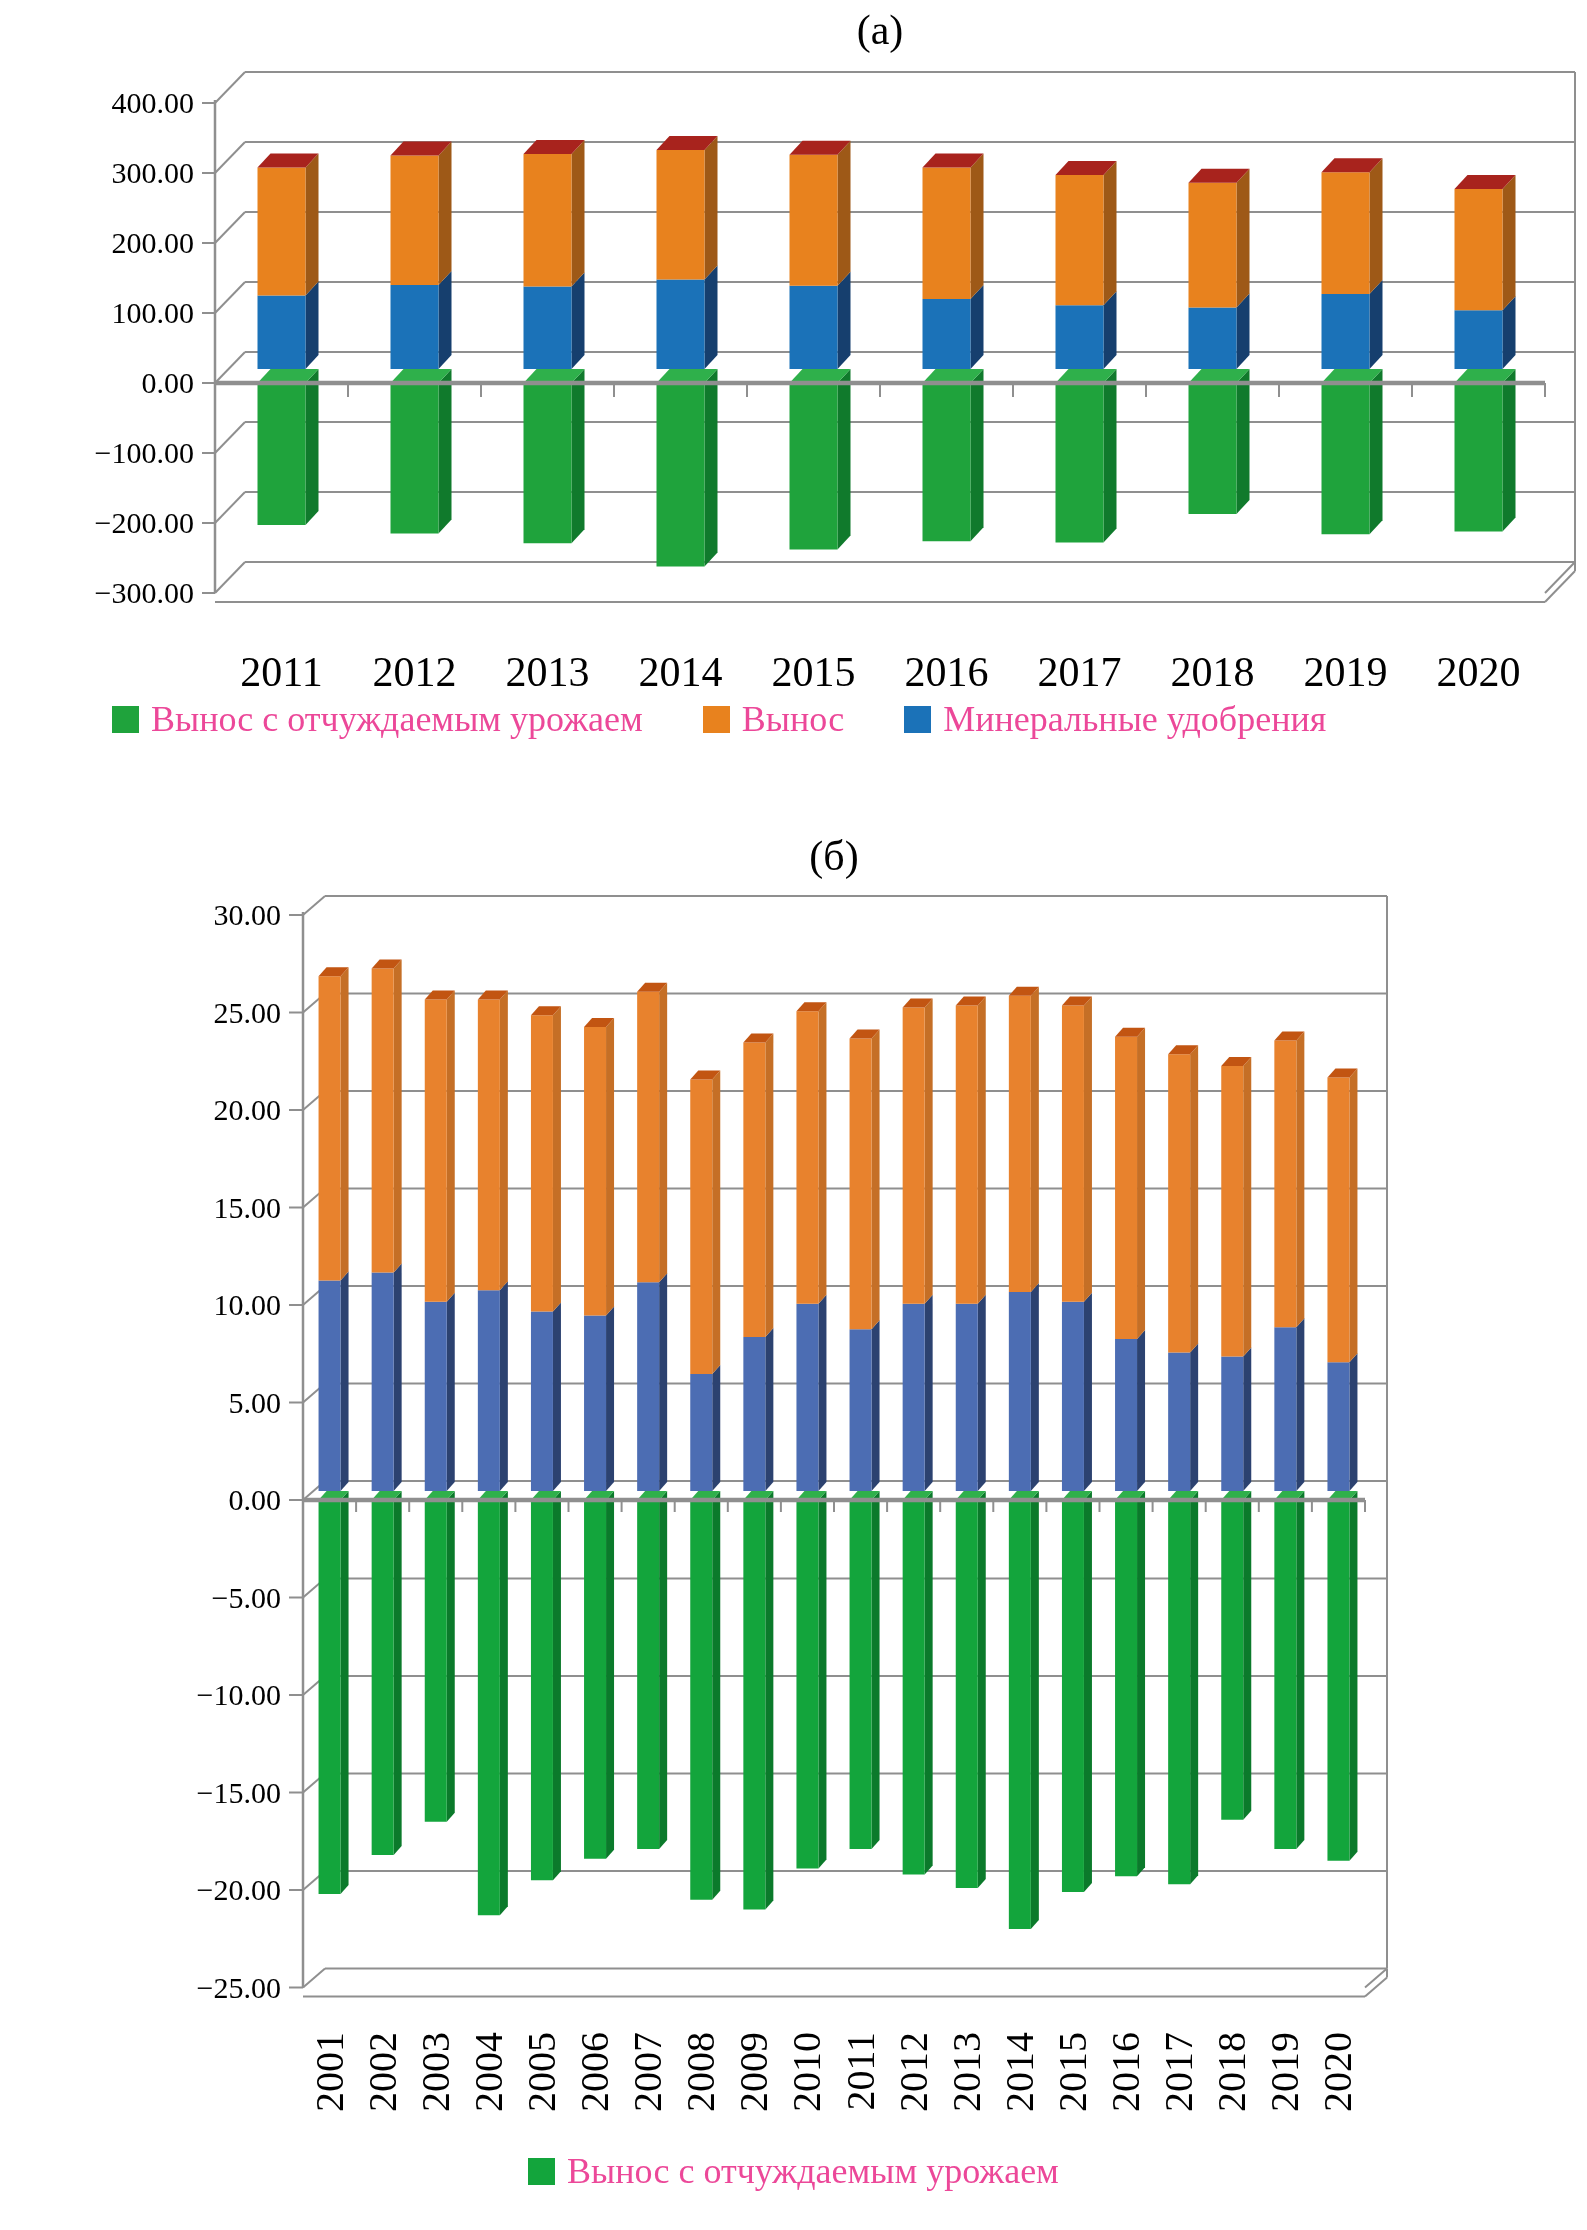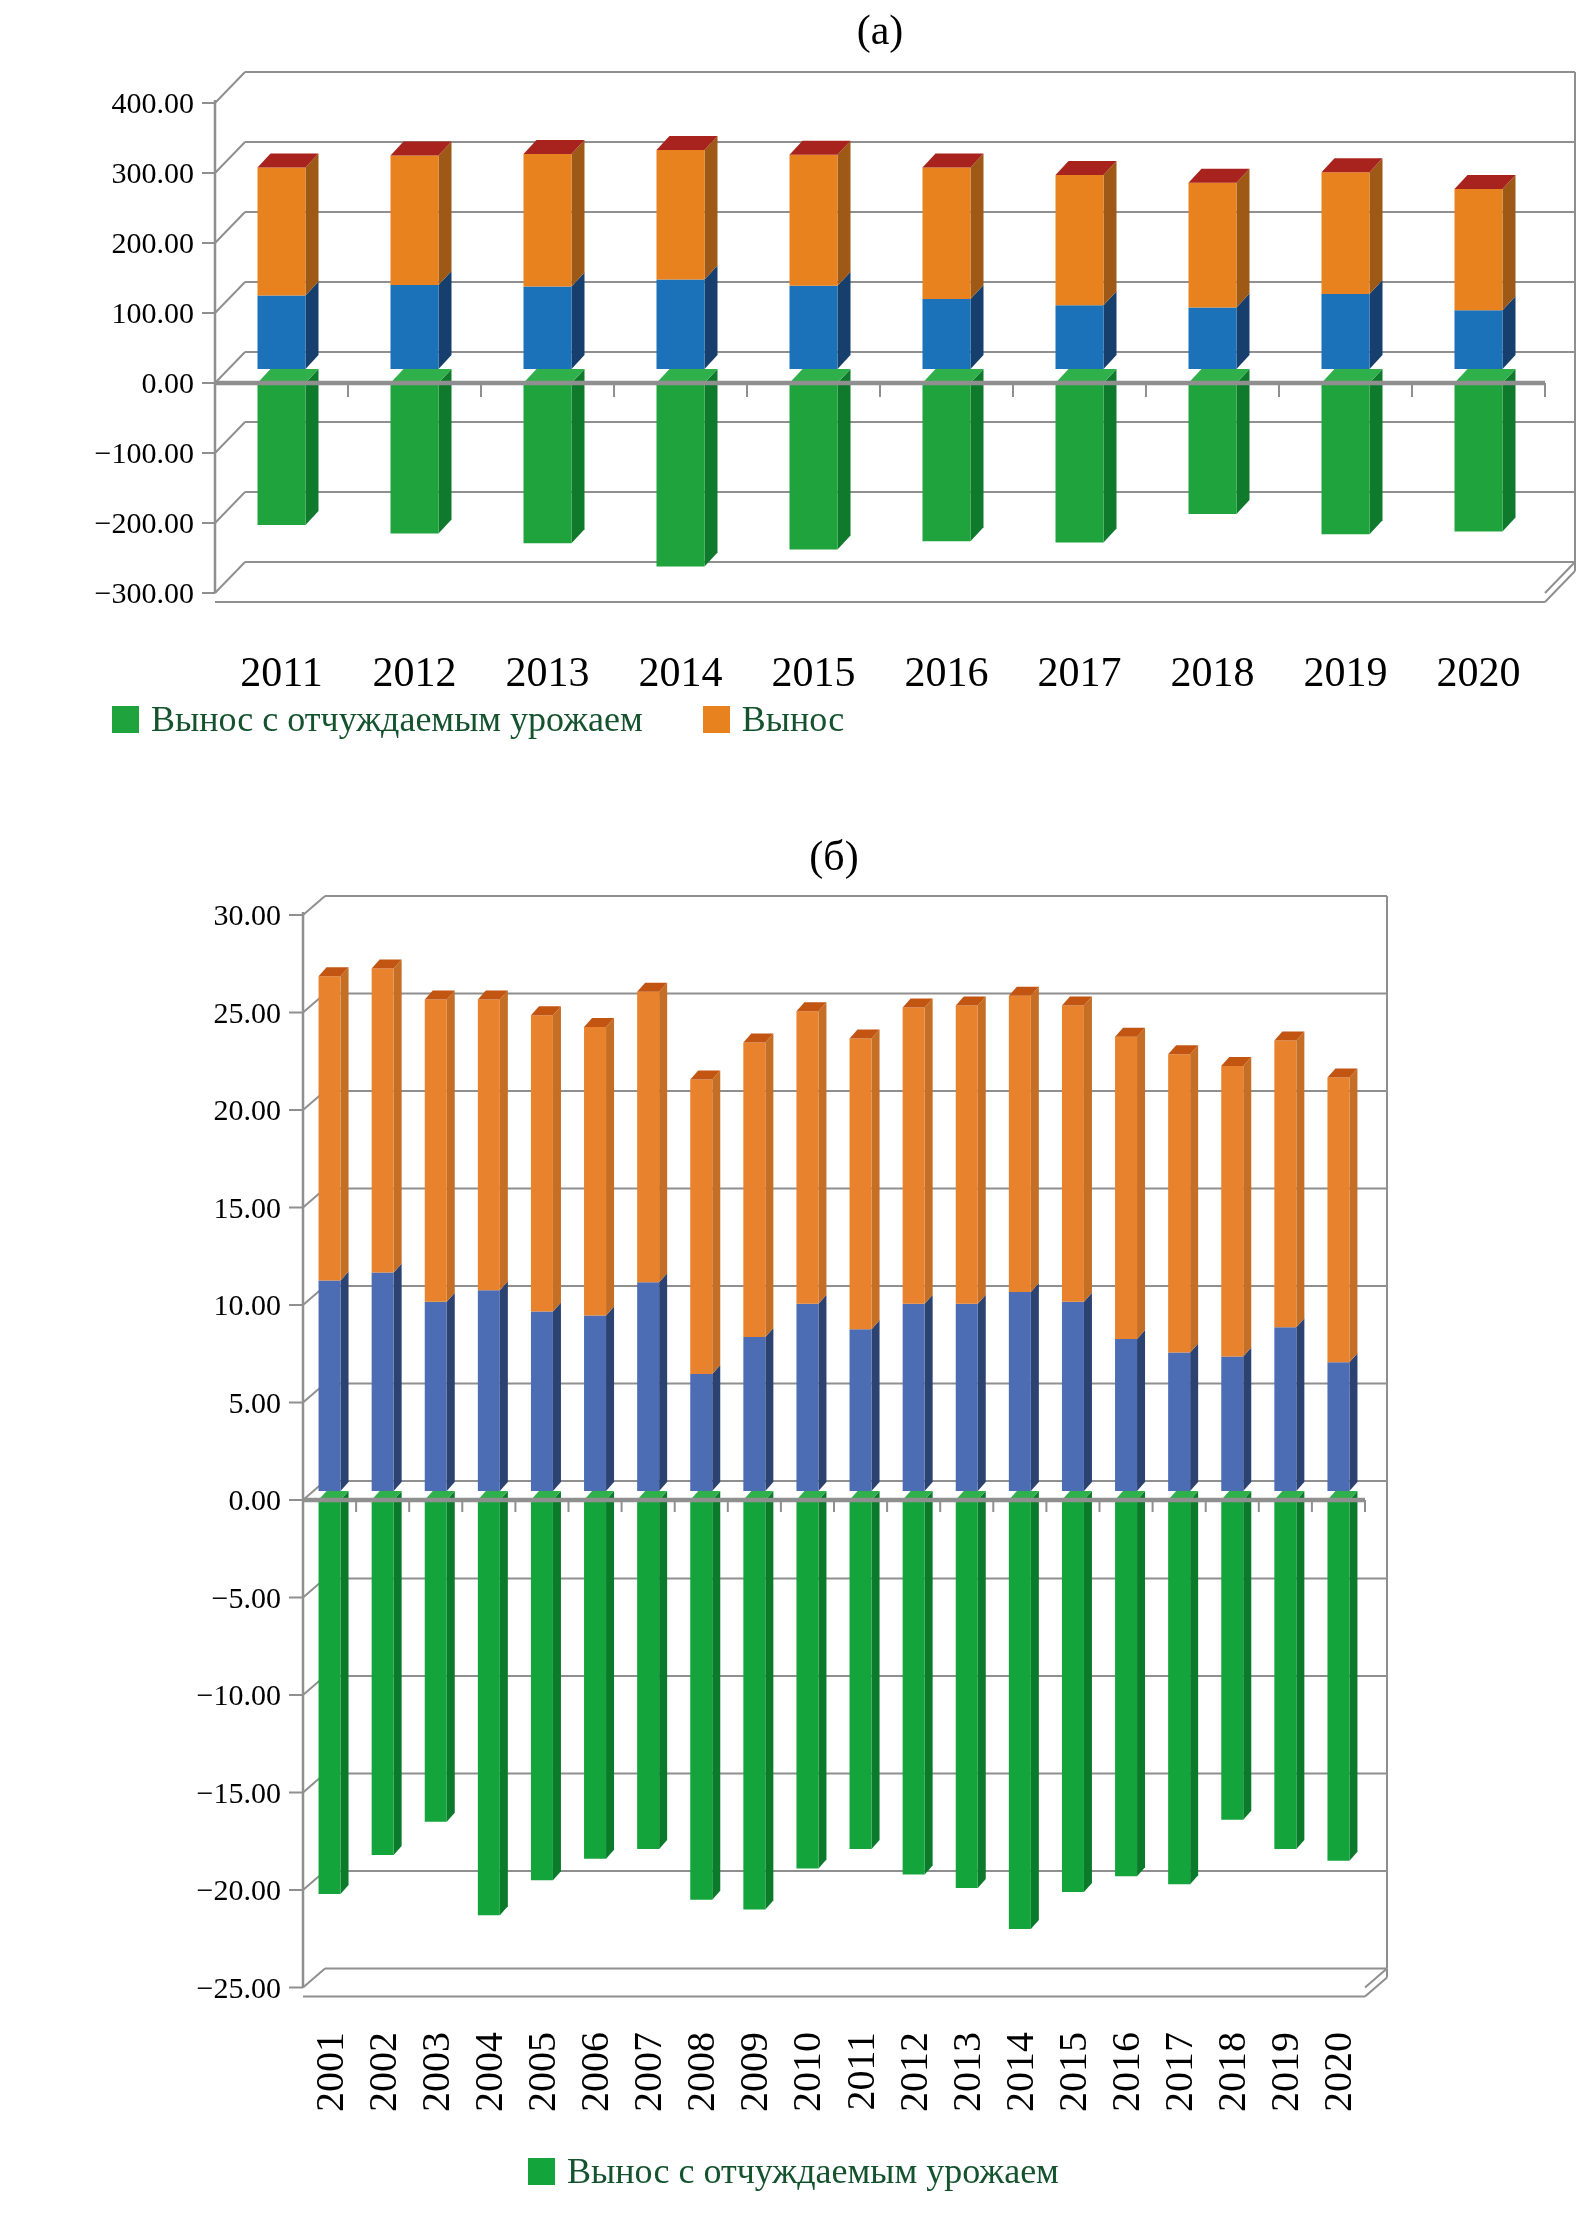--- a/index.html
+++ b/index.html
@@ -21,21 +21,21 @@
   svg{position:absolute;left:0;}
   svg text{font-family:"Liberation Serif","DejaVu Serif",serif;fill:#000;}
   #svg-a{top:50px;}
   #svg-b{top:880px;}
   .legend{
     position:absolute;
     display:flex;
     flex-direction:row;
     align-items:center;
     font-size:36px;
-    color:#14532d;
+    color:#ec4899;
     white-space:nowrap;
   }
   #legend-a{left:112px;top:698px;gap:60px;}
   #legend-b{left:0;width:1587px;top:2150px;justify-content:center;}
   .legend-item{display:flex;align-items:center;}
   .swatch{
     display:inline-block;
     width:27px;height:27px;
     margin-right:12px;
     flex:0 0 auto;
@@ -189,20 +189,24 @@
       <line x1="1545" y1="333" x2="1545" y2="347" stroke="#8F8F8F" stroke-width="2"></line>
     </svg>
   <div class="legend" id="legend-a">
     <div class="legend-item">
       <span class="swatch" style="background: rgb(31, 163, 60);"></span>
       <span>Вынос с отчуждаемым урожаем</span>
     </div>
     <div class="legend-item">
       <span class="swatch" style="background: rgb(232, 130, 30);"></span>
       <span>Вынос</span>
+    </div>
+    <div class="legend-item">
+      <span class="swatch" style="background: rgb(27, 114, 184);"></span>
+      <span>Минеральные удобрения</span>
     </div>
   </div>
 
   <div class="chart-title" id="title-b">(б)</div>
   <svg id="svg-b" width="1587" height="1270">
       <line x1="325" y1="16" x2="1387" y2="16" stroke="#8F8F8F" stroke-width="2"></line>
       <line x1="303" y1="35" x2="325" y2="16" stroke="#8F8F8F" stroke-width="2"></line>
       <line x1="289" y1="35" x2="303" y2="35" stroke="#8F8F8F" stroke-width="2"></line>
       <text x="281" y="45" font-size="30" text-anchor="end">30.00</text>
       <line x1="325" y1="113.5" x2="1387" y2="113.5" stroke="#8F8F8F" stroke-width="2"></line>

